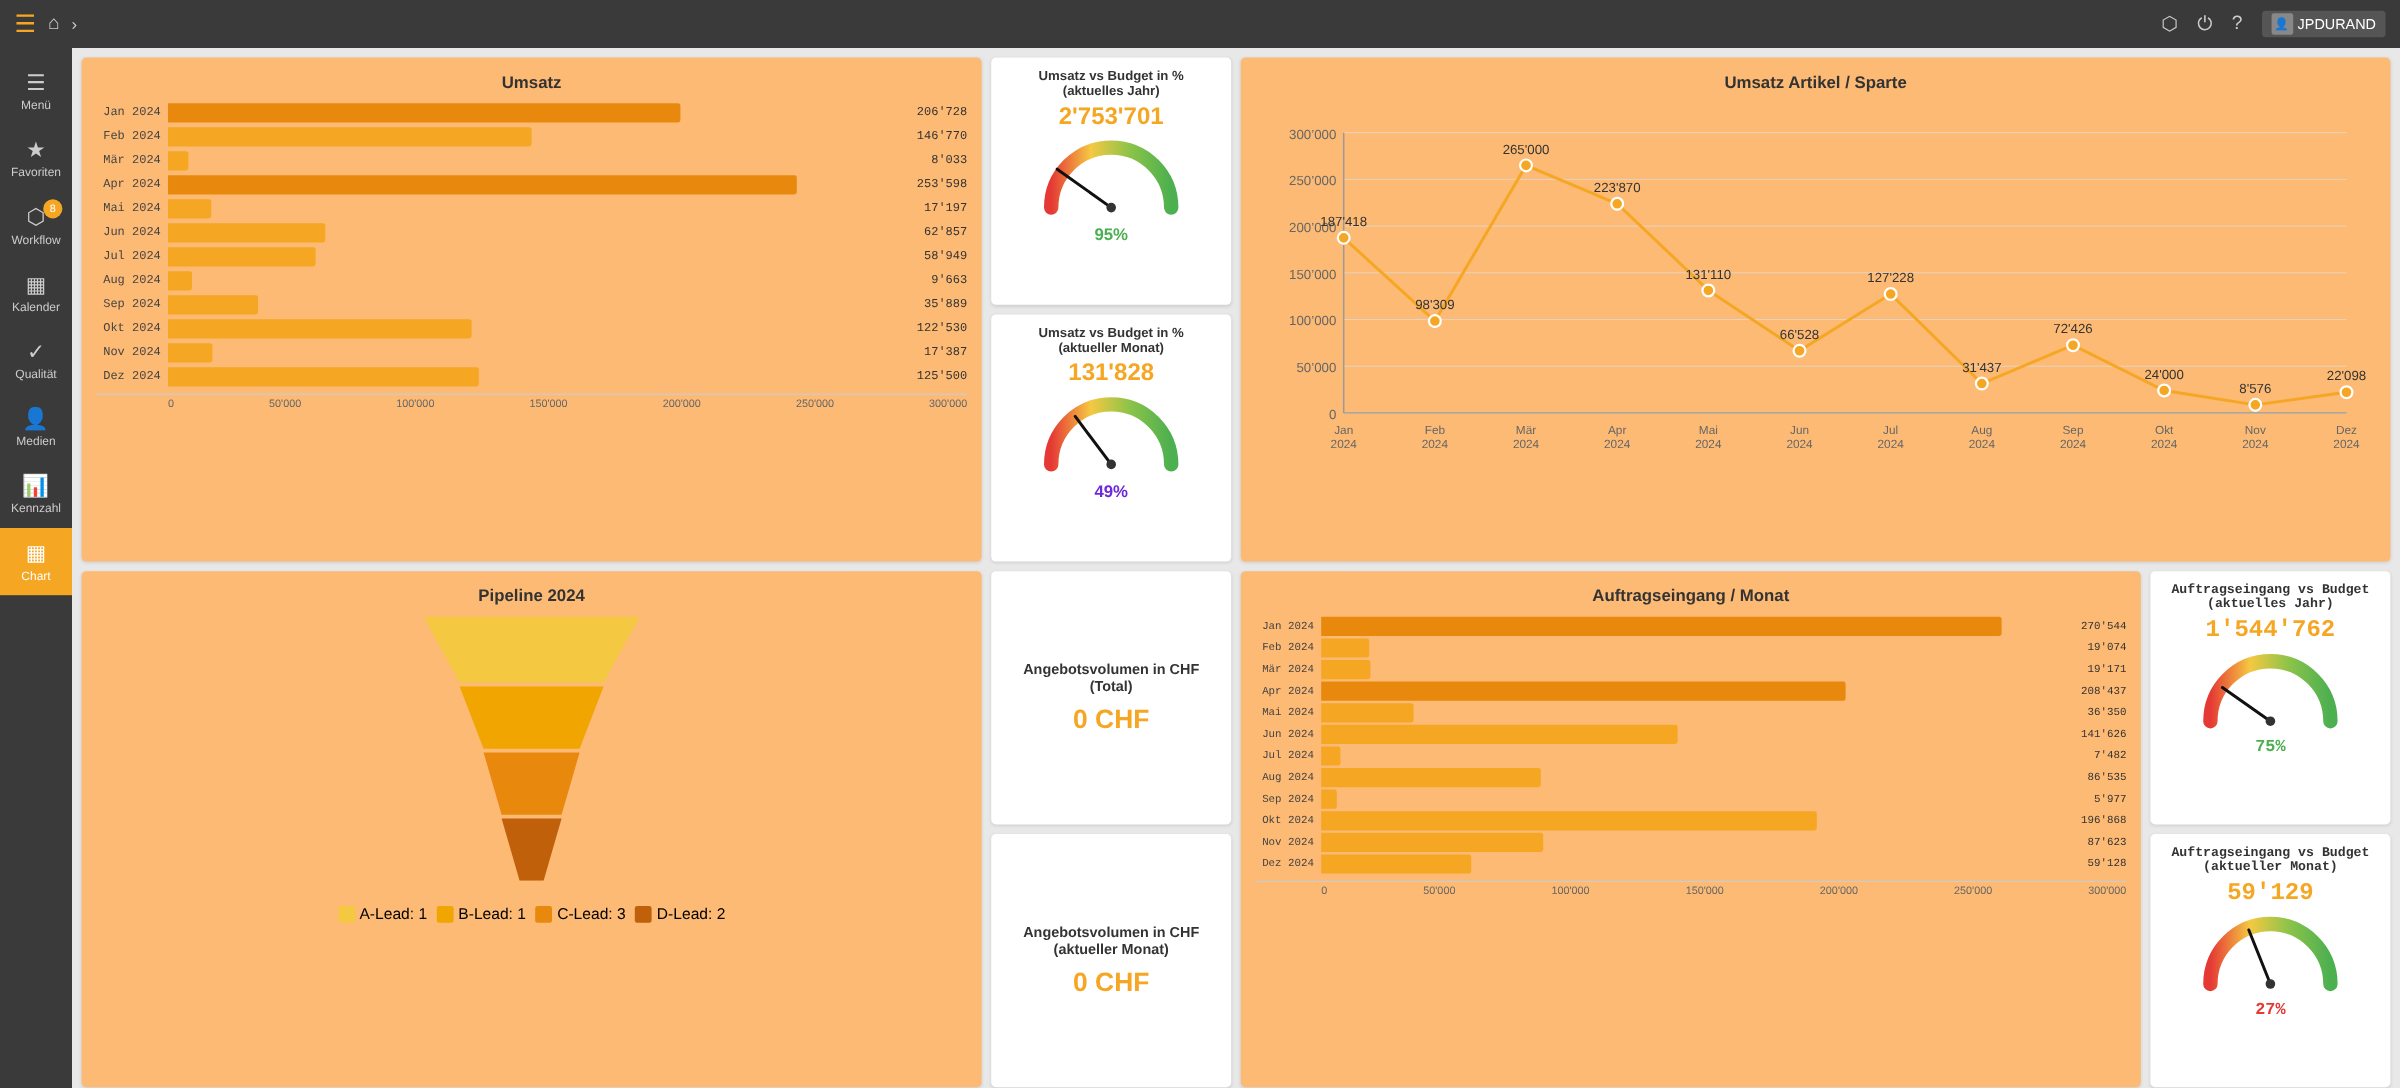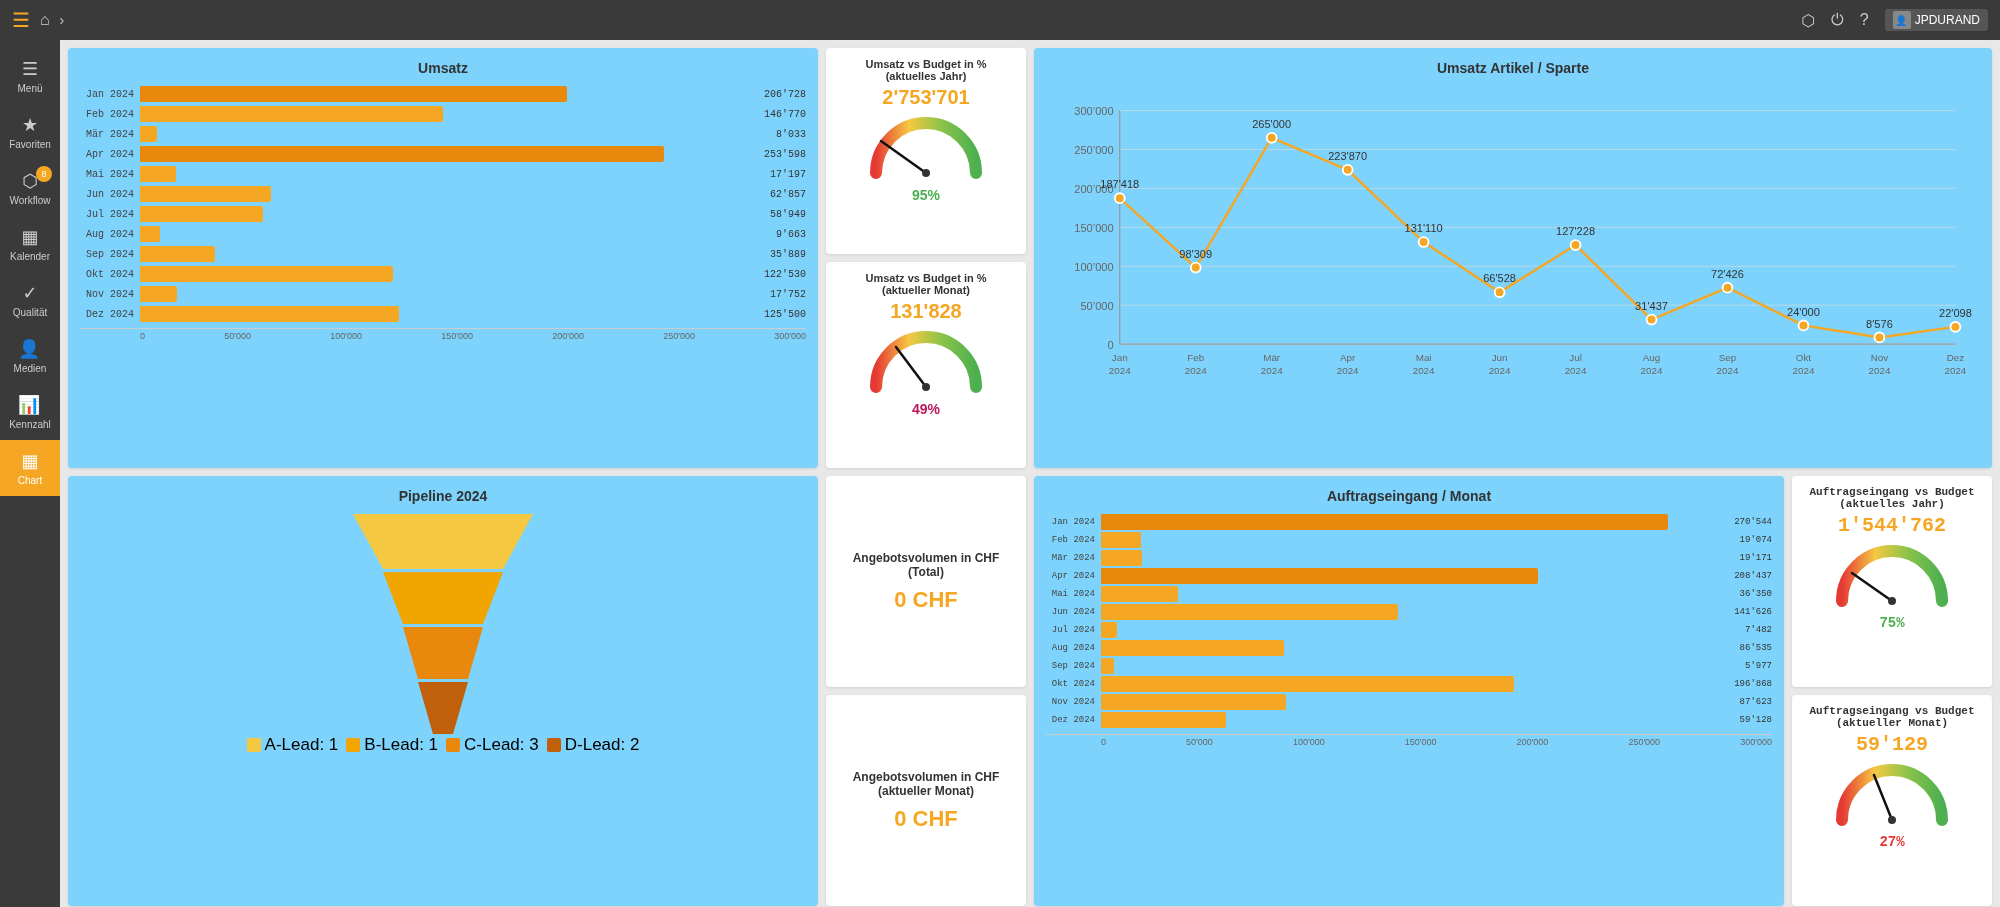--- a/index.html
+++ b/index.html
@@ -63,21 +63,21 @@
       display: flex;
       align-items: center;
       justify-content: center;
     }
     .sidebar-item-wrap { position: relative; width: 100%; display: flex; flex-direction: column; align-items: center; }
 
     
     .main { flex: 1; overflow: auto; padding: 8px; background: #e8e8e8; }
 
     .panel {
-      background: #7dd3fc;
+      background: #fdba74;
       border-radius: 4px;
       padding: 12px;
       box-shadow: 0 1px 3px rgba(0,0,0,0.1);
     }
     .panel-title {
       text-align: center;
       font-size: 14px;
       font-weight: bold;
       margin-bottom: 10px;
       color: #333;
@@ -91,21 +91,21 @@
     .gauge-panel { background: #fff; border-radius: 4px; padding: 10px; box-shadow: 0 1px 3px rgba(0,0,0,0.1); flex: 1; display: flex; flex-direction: column; align-items: center; }
     .gauge-title { font-size: 11px; font-weight: bold; text-align: center; margin-bottom: 4px; color: #333; }
     .gauge-value { font-size: 20px; font-weight: bold; color: #f5a623; margin-bottom: 4px; }
     .gauge-pct { font-size: 14px; font-weight: bold; color: #4caf50; margin-top: 4px; }
     .gauge-pct.red { color: #e53935; }
     .gauge-svg { width: 120px; height: 70px; }
 
     
     .funnel-container { display: flex; flex-direction: column; align-items: center; margin: 10px 0; }
     .funnel-svg { width: 260px; height: 220px; }
-    .funnel-legend { display: flex; flex-wrap: wrap; gap: 8px; justify-content: center; margin-top: 1px; font-size: 17px; }
+    .funnel-legend { display: flex; flex-wrap: wrap; gap: 8px; justify-content: center; margin-top: 20px; font-size: 13px; }
     .legend-item { display: flex; align-items: center; gap: 4px; }
     .legend-color { width: 14px; height: 14px; border-radius: 2px; }
 
     
     .angebots-panel { background: #fff; border-radius: 4px; padding: 12px; box-shadow: 0 1px 3px rgba(0,0,0,0.1); flex: 1; display: flex; flex-direction: column; align-items: center; justify-content: center; }
     .angebots-title { font-size: 12px; font-weight: bold; text-align: center; color: #333; margin-bottom: 8px; }
     .angebots-value { font-size: 22px; font-weight: bold; color: #f5a623; }
 
     .full-grid {
       display: grid;
@@ -115,21 +115,21 @@
     }
 
     .row1-col1 { grid-column: 1; grid-row: 1; }
     .row1-col2 { grid-column: 2; grid-row: 1; display: flex; flex-direction: column; gap: 8px; }
     .row1-col3 { grid-column: 3 / 5; grid-row: 1; }
     .row2-col1 { grid-column: 1; grid-row: 2; }
     .row2-col2 { grid-column: 2; grid-row: 2; display: flex; flex-direction: column; gap: 8px; }
     .row2-col3 { grid-column: 3; grid-row: 2; }
     .row2-col4 { grid-column: 4; grid-row: 2; display: flex; flex-direction: column; gap: 8px; font-family: Liberation Mono, monospace; }
 
-    .gauge-pct.yellow { color: #be185d; }
+    .gauge-pct.yellow { color: #6d28d9; }
   </style>
 </head>
 <body>
 
 <div class="topbar">
   <div class="topbar-left">
     <span class="hamburger-icon">☰</span>
     <span class="breadcrumb-home">⌂</span>
     <span class="breadcrumb-arrow">›</span>
   </div>
@@ -258,21 +258,21 @@
         <div class="bar-track">
           <div class="bar-fill" style="width:40.843333333333334%;background:#f5a623"></div>
         </div>
         <span class="bar-value">122'530</span>
       </div>
             <div class="bar-row">
         <span class="bar-label">Nov 2024</span>
         <div class="bar-track">
           <div class="bar-fill" style="width:5.837666666666666%;background:#f5a623"></div>
         </div>
-        <span class="bar-value">17'752</span>
+        <span class="bar-value">17'387</span>
       </div>
             <div class="bar-row">
         <span class="bar-label">Dez 2024</span>
         <div class="bar-track">
           <div class="bar-fill" style="width:41.833333333333336%;background:#f5a623"></div>
         </div>
         <span class="bar-value">125'500</span>
       </div>
             <div class="x-axis">
               <span>0</span>

